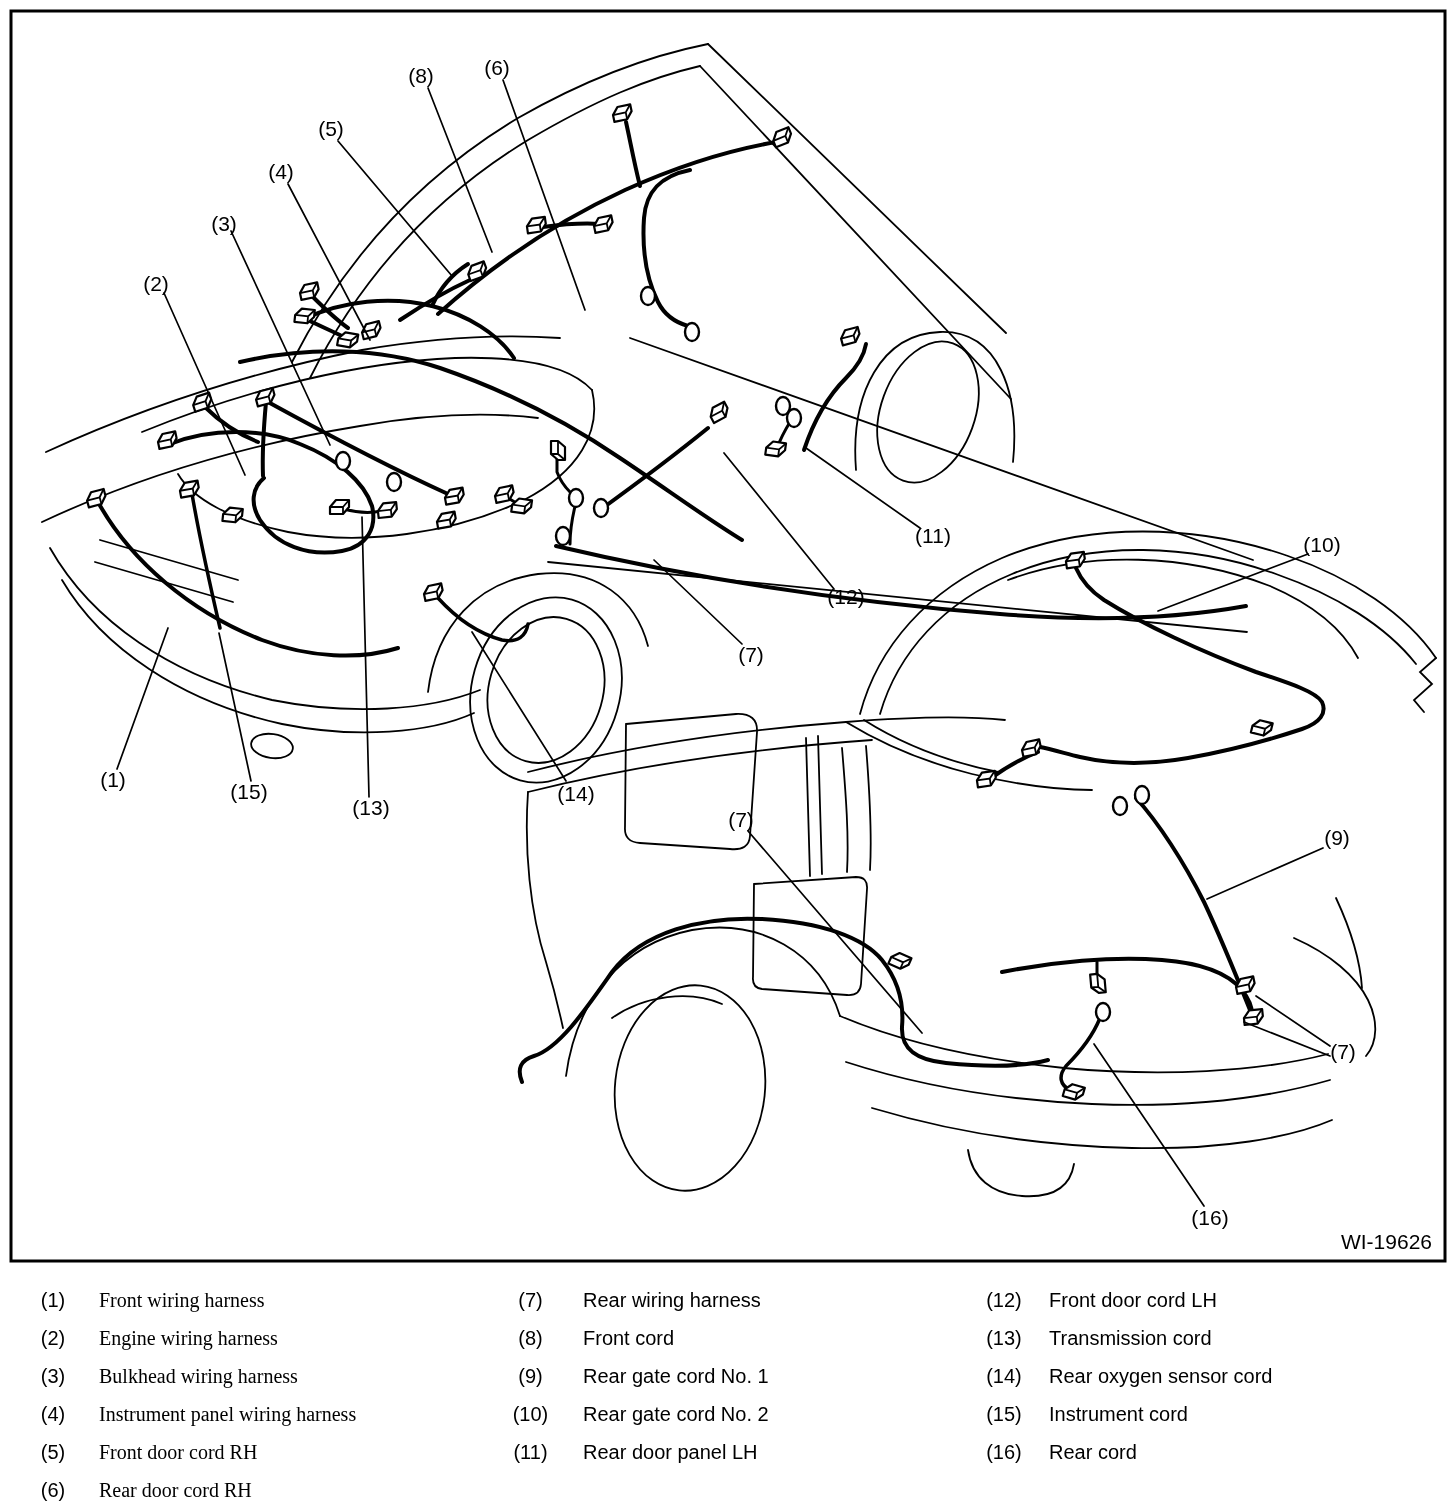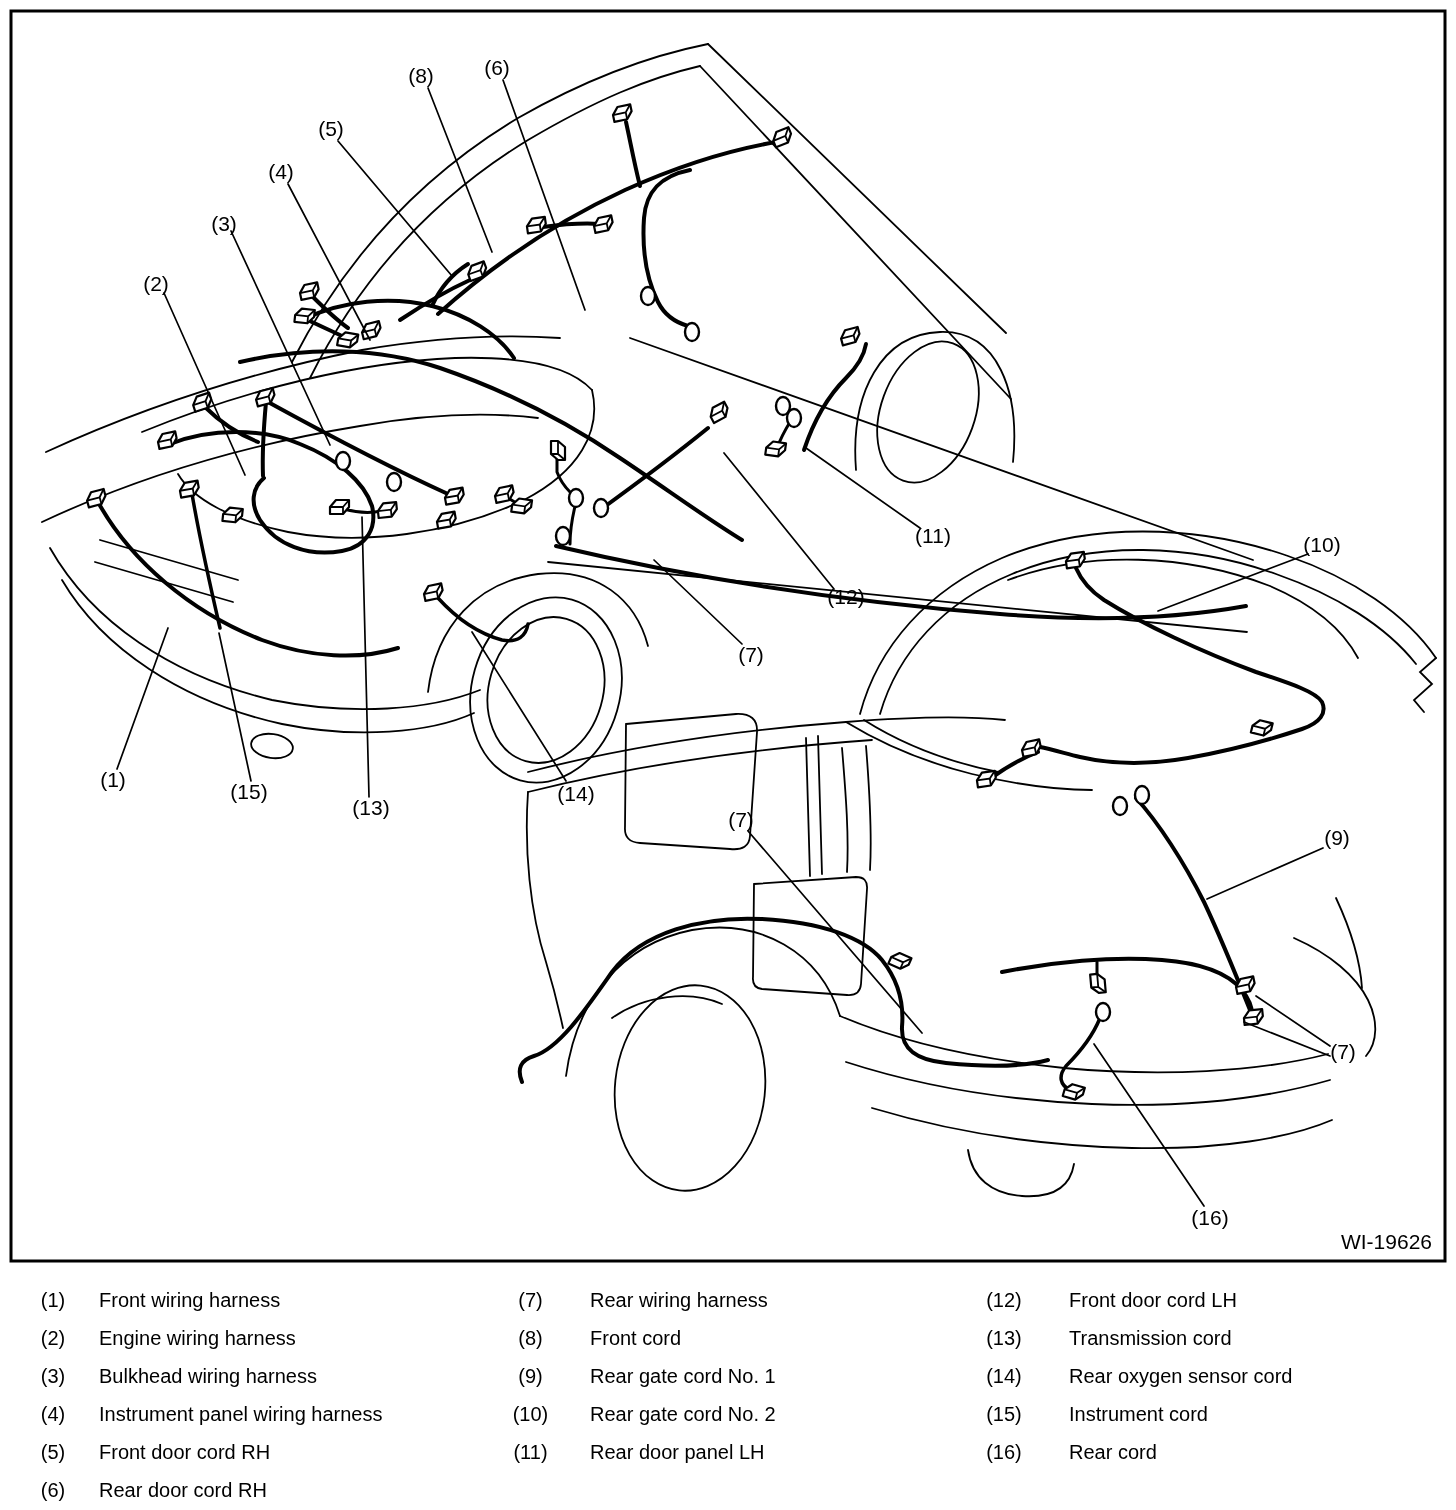--- a/index.html
+++ b/index.html
@@ -6,23 +6,23 @@
   .page{position:relative;width:1456px;height:1510px;background:#ffffff;
         font-family:"Liberation Sans", sans-serif;color:#000;overflow:hidden;}
   .diagram-svg{position:absolute;left:0;top:0;}
   svg text{font-family:"Liberation Sans", sans-serif;fill:#000;}
   .callout{font-size:21px;}
   .figcode{font-size:21px;}
   .legend-col{position:absolute;top:1289px;}
   .legend-row{display:flex;align-items:baseline;line-height:22px;margin-bottom:16px;
               font-size:20px;white-space:nowrap;}
   .lnum{display:inline-block;text-align:center;}
-  .col1 .lnum{width:50px;}  .col1 .llabel{margin-left:21px;}
-  .col2 .lnum{width:55px;}  .col2 .llabel{margin-left:32px;}
-  .col3 .lnum{width:62px;}  .col3 .llabel{margin-left:34px;}
+  .col1 .lnum{width:50px;}  .col1 .llabel{margin-left:21px;font-family:Liberation Serif, serif;}
+  .col2 .lnum{width:55px;}  .col2 .llabel{margin-left:25px;}
+  .col3 .lnum{width:62px;}  .col3 .llabel{margin-left:14px;}
 </style>
 </head>
 <body>
 
 <div class="page">
 
 <svg class="diagram-svg" width="1456" height="1270" viewBox="0 0 1456 1270">
   <defs>
     <g id="conn">
       <path d="M -10,-1 L -4,-8 L 9,-8 L 9,-1 L 3,6 L -10,6 Z" fill="#fff" stroke="#000" stroke-width="2.2" stroke-linejoin="round"></path>

